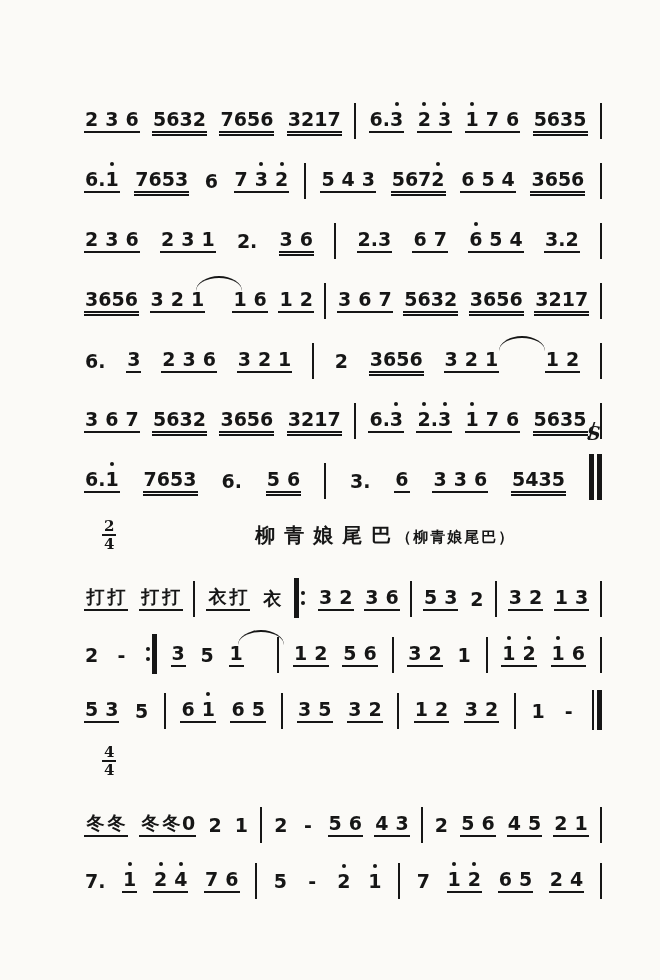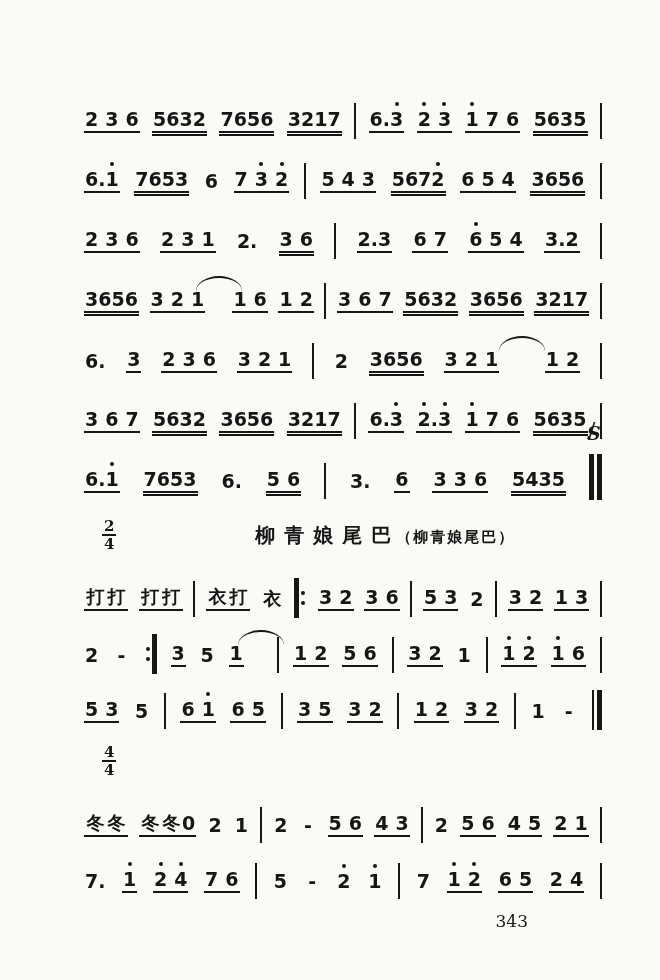--- a/index.html
+++ b/index.html
@@ -711,15 +711,14 @@
         </span>
         <span class="grp u1">
           <span class="ch">2</span>
           <span class="ch sp"> </span>
           <span class="ch">4</span>
         </span>
         <span class="bar"></span>
       </div>
     </div>
 
-  <div class="pageno">343</div>
 
 </div>
 
 </body></html>

